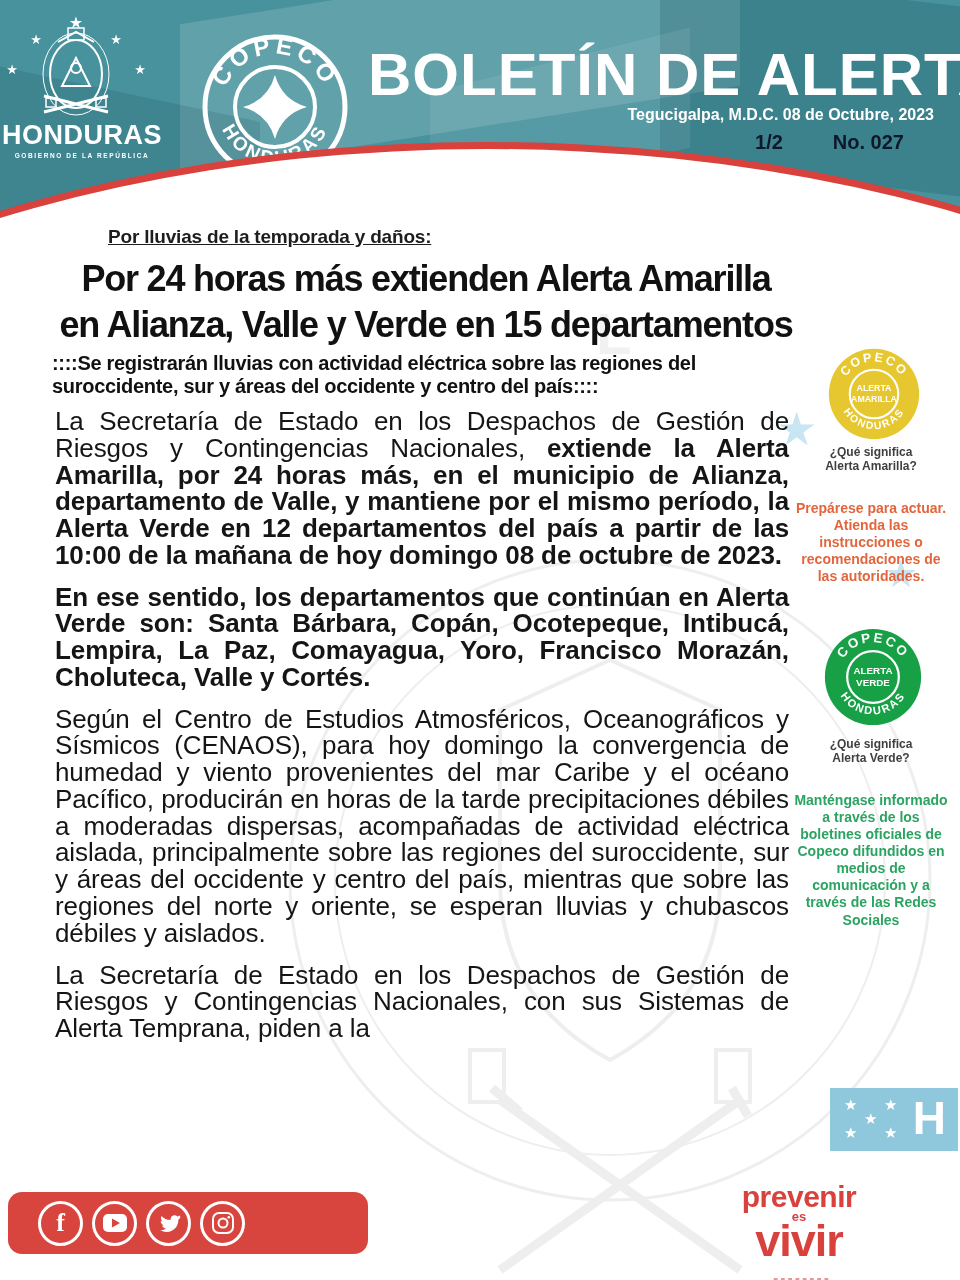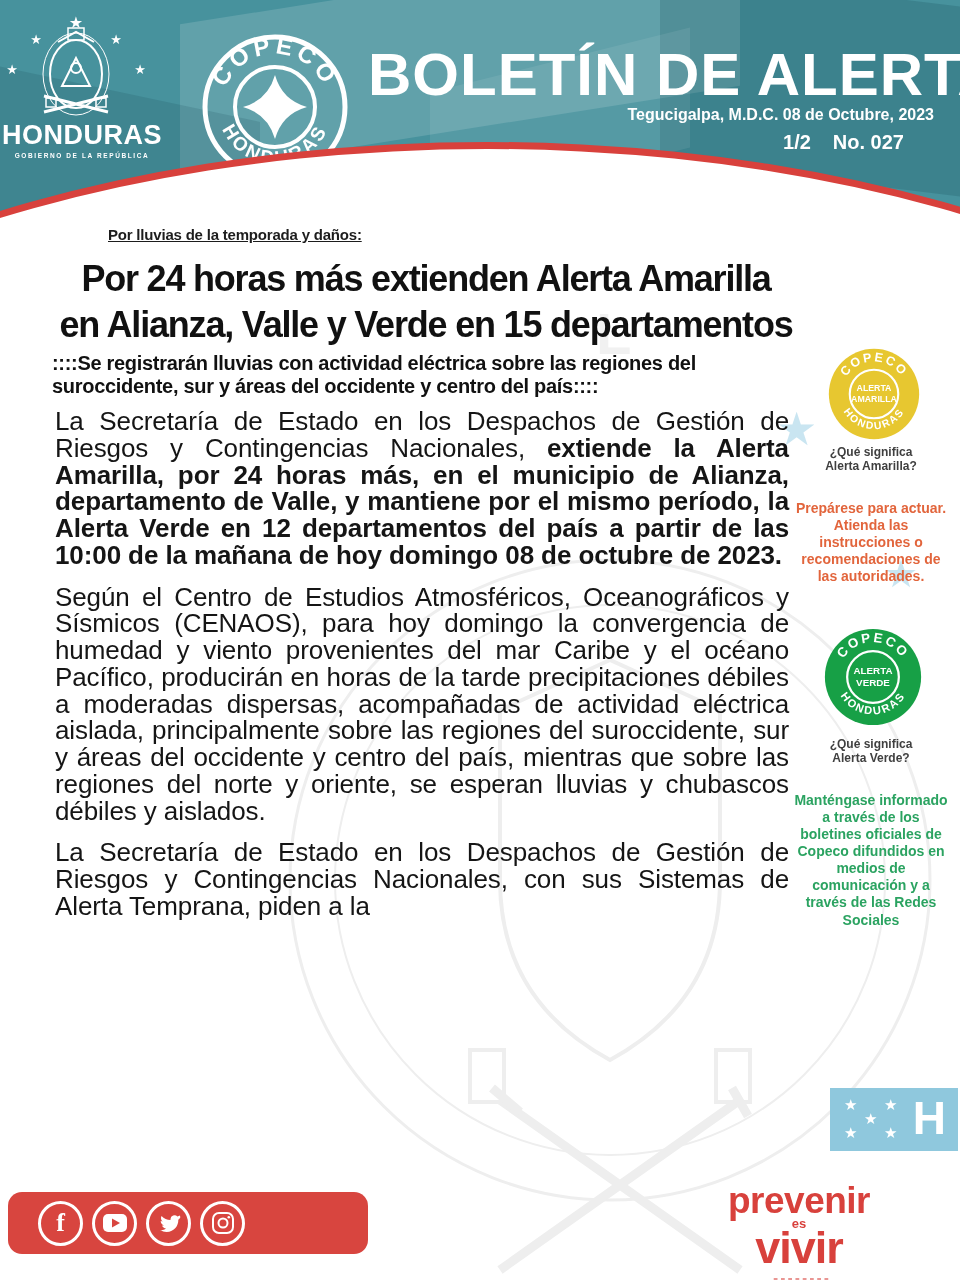--- a/index.html
+++ b/index.html
@@ -22,35 +22,35 @@
             font-size:27px;font-weight:bold;letter-spacing:.5px;}
   .coat .sub{position:absolute;left:0px;top:140px;width:180px;text-align:center;
              font-size:6.5px;font-weight:bold;letter-spacing:1.6px;}
 
   .copeco-hdr{position:absolute;left:200px;top:32px;width:150px;height:150px;}
 
   .hdr-title{position:absolute;left:368px;top:40px;width:578px;text-align:center;color:#fff;
              font-size:60px;font-weight:bold;letter-spacing:1px;white-space:nowrap;}
   .hdr-date{position:absolute;right:26px;top:106px;width:500px;text-align:right;color:#fff;
             font-size:16px;font-weight:bold;}
-  .hdr-meta{position:absolute;right:56px;top:131px;width:400px;color:#ffffff;font-size:20px;font-weight:bold;
-            display:flex;justify-content:flex-end;gap:22px;}
+  .hdr-meta{position:absolute;right:56px;top:131px;width:400px;color:#0f172a;font-size:20px;font-weight:bold;
+            display:flex;justify-content:flex-end;gap:50px;}
 
   
   .curve{position:absolute;left:-480px;top:142px;width:1920px;height:1000px;background:#fff;
          border:7px solid #d8413c;border-radius:50%;}
   .sheet{position:absolute;left:0;top:700px;width:960px;height:580px;background:#fff;}
 
   
   .wm{position:absolute;left:0;top:260px;width:960px;height:1020px;pointer-events:none;}
   .wm-letter{position:absolute;left:596px;top:300px;font-size:58px;font-weight:bold;color:#f1f1f1;}
   .wm-star{position:absolute;color:rgba(148,204,228,.5);}
 
   
-  .kicker{position:absolute;left:108px;top:226px;font-size:15px;font-weight:bold;color:#1d1d1d;
+  .kicker{position:absolute;left:108px;top:226px;font-size:19px;font-weight:bold;color:#1d1d1d;
           text-decoration:underline;letter-spacing:-.2px;}
   .headline{position:absolute;left:44px;top:256px;width:764px;text-align:center;color:#111;
             font-size:36px;font-weight:bold;letter-spacing:-1.2px;line-height:1.27;}
   .subhead{position:absolute;left:52px;top:352px;width:740px;color:#111;
            font-size:20px;font-weight:bold;letter-spacing:-.3px;line-height:1.14;}
   .bodycol{position:absolute;left:55px;top:408px;width:734px;color:#151515;}
   .bodycol p{margin:0 0 15px 0;font-size:26px;line-height:1.03;text-align:justify;letter-spacing:-.1px;}
   .bodycol .b{font-weight:bold;}
 
   
@@ -66,21 +66,21 @@
   .social{position:absolute;left:8px;top:1192px;width:360px;height:62px;background:#d8453f;
           border-radius:14px;display:flex;align-items:center;padding-left:30px;gap:9px;box-sizing:border-box;}
   .sicon{width:45px;height:45px;border-radius:50%;border:3px solid #fff;box-sizing:border-box;
          display:flex;align-items:center;justify-content:center;color:#fff;}
 
   .flag{position:absolute;left:830px;top:1088px;width:128px;height:63px;background:#8fc8dd;}
   .flag .st{position:absolute;color:#fff;font-size:15px;}
   .flag .h{position:absolute;right:12px;top:3px;color:#fff;font-size:46px;font-weight:bold;}
 
   .slogan{position:absolute;left:724px;top:1182px;width:150px;text-align:center;color:#d8413c;}
-  .slogan .l1{font-size:37px;font-weight:bold;letter-spacing:-.5px;line-height:1;}
+  .slogan .l1{font-size:30px;font-weight:bold;letter-spacing:-.5px;line-height:1;}
   .slogan .l2{font-size:13px;font-weight:bold;line-height:.8;}
   .slogan .l3{font-size:45px;font-weight:bold;letter-spacing:-1px;line-height:.85;}
 
   .cutoff{position:absolute;left:726px;top:1272px;width:150px;height:8px;overflow:hidden;
           text-align:center;color:#d8413c;opacity:.55;font-size:26px;font-weight:bold;}
 </style>
 </head>
 <body>
 
 <div class="page">
@@ -160,20 +160,21 @@
 
   <div class="kicker">Por lluvias de la temporada y daños:</div>
   <div class="headline">
     <div>Por 24 horas más extienden Alerta Amarilla</div>
     <div>en Alianza, Valle y Verde en 15 departamentos</div>
   </div>
   <div class="subhead">::::Se registrarán lluvias con actividad eléctrica sobre las regiones del suroccidente, sur y áreas del occidente y centro del país::::</div>
 
   <div class="bodycol">
     <p><span>La Secretaría de Estado en los Despachos de Gestión de Riesgos y Contingencias Nacionales, </span><span class="b">extiende la Alerta Amarilla, por 24 horas más, en el municipio de Alianza, departamento de Valle, y mantiene por el mismo período, la Alerta Verde en 12 departamentos del país a partir de las 10:00 de la mañana de hoy domingo 08 de octubre de 2023.</span></p>
+    <p class="b">En ese sentido, los departamentos que continúan en Alerta Verde son: Santa Bárbara, Copán, Ocotepeque, Intibucá, Lempira, La Paz, Comayagua, Yoro, Francisco Morazán, Choluteca, Valle y Cortés.</p>
     <p>Según el Centro de Estudios Atmosféricos, Oceanográficos y Sísmicos (CENAOS), para hoy domingo la convergencia de humedad y viento provenientes del mar Caribe y el océano Pacífico, producirán en horas de la tarde precipitaciones débiles a moderadas dispersas, acompañadas de actividad eléctrica aislada, principalmente sobre las regiones del suroccidente, sur y áreas del occidente y centro del país, mientras que sobre las regiones del norte y oriente, se esperan lluvias y chubascos débiles y aislados.</p>
     <p><span>La Secretaría de Estado en los Despachos de Gestión de Riesgos y Contingencias Nacionales, con sus Sistemas de Alerta Temprana, piden a la</span><br>
        </p>
   </div>
 
   <svg class="sb-badge" style="left:828px;top:348px;" width="92" height="92" viewBox="0 0 110 110">
     <defs>
       <path id="yArcT" d="M 16,55 A 39,39 0 0 1 94,55"></path>
       <path id="yArcB" d="M 13,55 A 42,42 0 0 0 97,55"></path>
     </defs>

